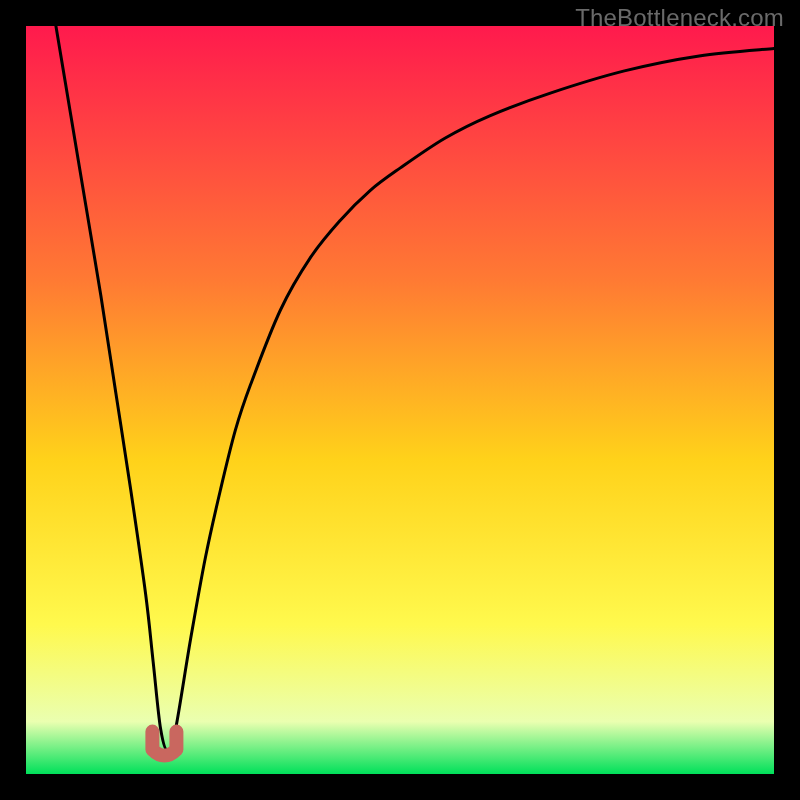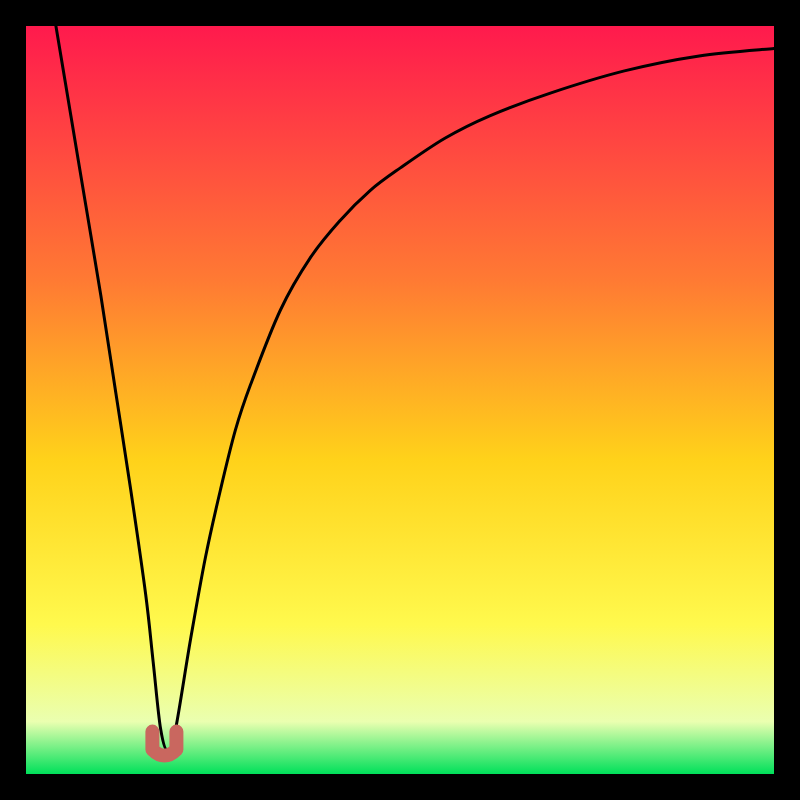--- a/index.html
+++ b/index.html
@@ -51,13 +51,14 @@
           <stop id="g4" offset="93%" stop-color="#eaffb0"></stop>
           <stop id="g5" offset="100%" stop-color="#00e05a"></stop>
         </linearGradient>
       </defs>
       <rect x="0" y="0" width="748" height="748" fill="url(#bg-grad)"></rect>
       <path id="curve-path" d="M 29.92 0.00 C 32.41 14.96, 39.89 59.84, 44.88 89.76 C 49.87 119.68, 54.85 149.60, 59.84 179.52 C 64.83 209.44, 69.81 238.11, 74.80 269.28 C 79.79 300.45, 84.77 334.11, 89.76 366.52 C 94.75 398.93, 99.73 430.10, 104.72 463.76 C 109.71 497.42, 115.94 539.81, 119.68 568.48 C 123.42 597.15, 124.67 613.36, 127.16 635.80 C 129.65 658.24, 132.15 688.16, 134.64 703.12 C 137.13 718.08, 139.63 725.56, 142.12 725.56 C 144.61 725.56, 145.86 721.82, 149.60 703.12 C 153.34 684.42, 159.57 642.03, 164.56 613.36 C 169.55 584.69, 174.53 556.01, 179.52 531.08 C 184.51 506.15, 189.49 484.95, 194.48 463.76 C 199.47 442.57, 204.45 421.37, 209.44 403.92 C 214.43 386.47, 216.92 378.99, 224.40 359.04 C 231.88 339.09, 244.35 305.43, 254.32 284.24 C 264.29 263.05, 274.27 246.84, 284.24 231.88 C 294.21 216.92, 304.19 205.70, 314.16 194.48 C 324.13 183.26, 334.11 173.29, 344.08 164.56 C 354.05 155.83, 361.53 150.85, 374.00 142.12 C 386.47 133.39, 403.92 120.93, 418.88 112.20 C 433.84 103.47, 446.31 97.24, 463.76 89.76 C 481.21 82.28, 501.16 74.80, 523.60 67.32 C 546.04 59.84, 573.47 51.11, 598.40 44.88 C 623.33 38.65, 648.27 33.66, 673.20 29.92 C 698.13 26.18, 735.53 23.69, 748.00 22.44" fill="none" stroke="#000000" stroke-width="3" stroke-linejoin="round" stroke-linecap="round"></path>
       <path id="marker-path" d="M 126.4 705.6 L 126.4 723.6 Q 138.4 735.6 150.4 723.6 L 150.4 705.6" fill="none" stroke="#c9675f" stroke-width="14" stroke-linecap="round" stroke-linejoin="round"></path>
     </svg>
   </div>
 
+  <div class="watermark">TheBottleneck.com</div>
 </div>
 
 </body></html>

